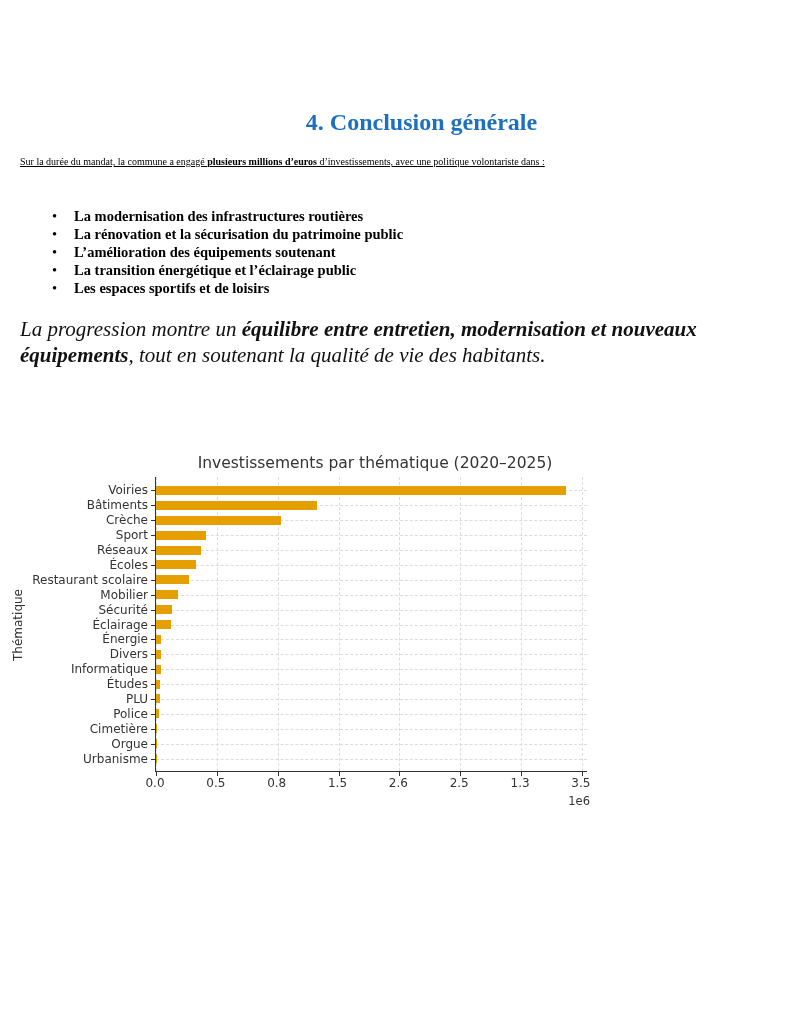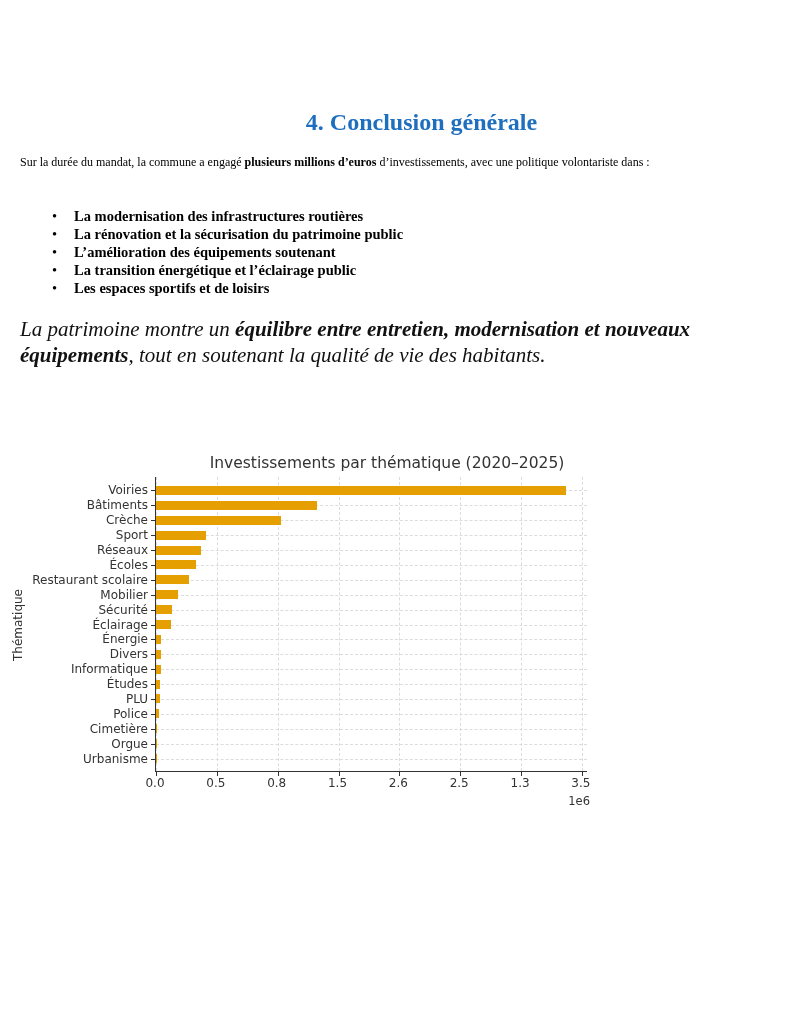--- a/index.html
+++ b/index.html
@@ -4,35 +4,35 @@
 <style>
   html, body { margin: 0; padding: 0; background: #ffffff; }
   body { width: 791px; height: 1023px; position: relative; overflow: hidden; }
   .doc { position: absolute; left: 0; top: 0; width: 791px; }
   .heading {
     position: absolute; left: 0; top: 109px; width: 791px; text-align: center;
     font-family: "Liberation Serif", serif; font-weight: bold; font-size: 24px; color: #1f6fbf; padding-left: 26px;
   }
   .intro {
     position: absolute; left: 20px; top: 153px; width: 740px;
-    font-family: "Liberation Serif", serif; font-size: 12px; line-height: 18px; color: #000;
+    font-family: "Liberation Serif", serif; font-size: 10px; line-height: 18px; color: #000; text-decoration: underline;
   }
   .bullets {
     position: absolute; left: 52px; top: 207px; margin: 0; padding: 0; list-style: none;
     font-family: "Liberation Serif", serif; font-weight: bold; font-size: 14.5px; line-height: 18px; color: #000;
   }
   .bullets li { position: relative; padding-left: 22px; }
   .bullets li::before { content: "•"; position: absolute; left: 0; top: 0; font-weight: normal; }
   .conclusion {
     position: absolute; left: 20px; top: 316px; width: 740px;
     font-family: "Liberation Serif", serif; font-style: italic; font-size: 21px; line-height: 26px; color: #111;
   }
   .chart { position: absolute; left: 0; top: 448px; width: 620px; height: 380px; }
   .chart-title {
-    position: absolute; left: 171px; width: 432px; top: 6px; text-align: center;
+    position: absolute; left: 159px; width: 432px; top: 6px; text-align: center;
     font-family: "DejaVu Sans", sans-serif; font-size: 15.5px; color: #333;
   }
   .plot {
     position: absolute; left: 155px; top: 29px; width: 432px; height: 295px;
     border-left: 1.5px solid #333; border-bottom: 1.5px solid #333; box-sizing: border-box;
   }
   .vgrid { position: absolute; top: 0; bottom: 0; width: 0; border-left: 1px dashed #dcdcdc; }
   .hgrid { position: absolute; left: 0; right: 0; height: 0; border-top: 1px dashed #dcdcdc; }
   .bar { position: absolute; left: 0; height: 9px; background: #e69f00; }
   .ytick { position: absolute; left: -5px; width: 5px; height: 0; border-top: 1px solid #333; }
@@ -71,21 +71,21 @@
 
   <ul class="bullets">
     <li>La modernisation des infrastructures routières</li>
     <li>La rénovation et la sécurisation du patrimoine public</li>
     <li>L’amélioration des équipements soutenant</li>
     <li>La transition énergétique et l’éclairage public</li>
     <li>Les espaces sportifs et de loisirs</li>
   </ul>
 
   <div class="conclusion">
-    <span>La patrimoine montre un </span><b>équilibre entre entretien, modernisation et nouveaux équipements</b><span>, tout en soutenant la qualité de vie des habitants.</span>
+    <span>La progression montre un </span><b>équilibre entre entretien, modernisation et nouveaux équipements</b><span>, tout en soutenant la qualité de vie des habitants.</span>
   </div>
 
   <div class="chart">
     <div class="chart-title">Investissements par thématique (2020–2025)</div>
     <div class="yaxis-label">Thématique</div>
     <div class="plot" id="plot">
         <div class="vgrid" style="left: 0px;"></div>
         <div class="xtick" style="left: 0px;"></div>
         <div class="vgrid" style="left: 60.8451px;"></div>
         <div class="xtick" style="left: 60.8451px;"></div>

